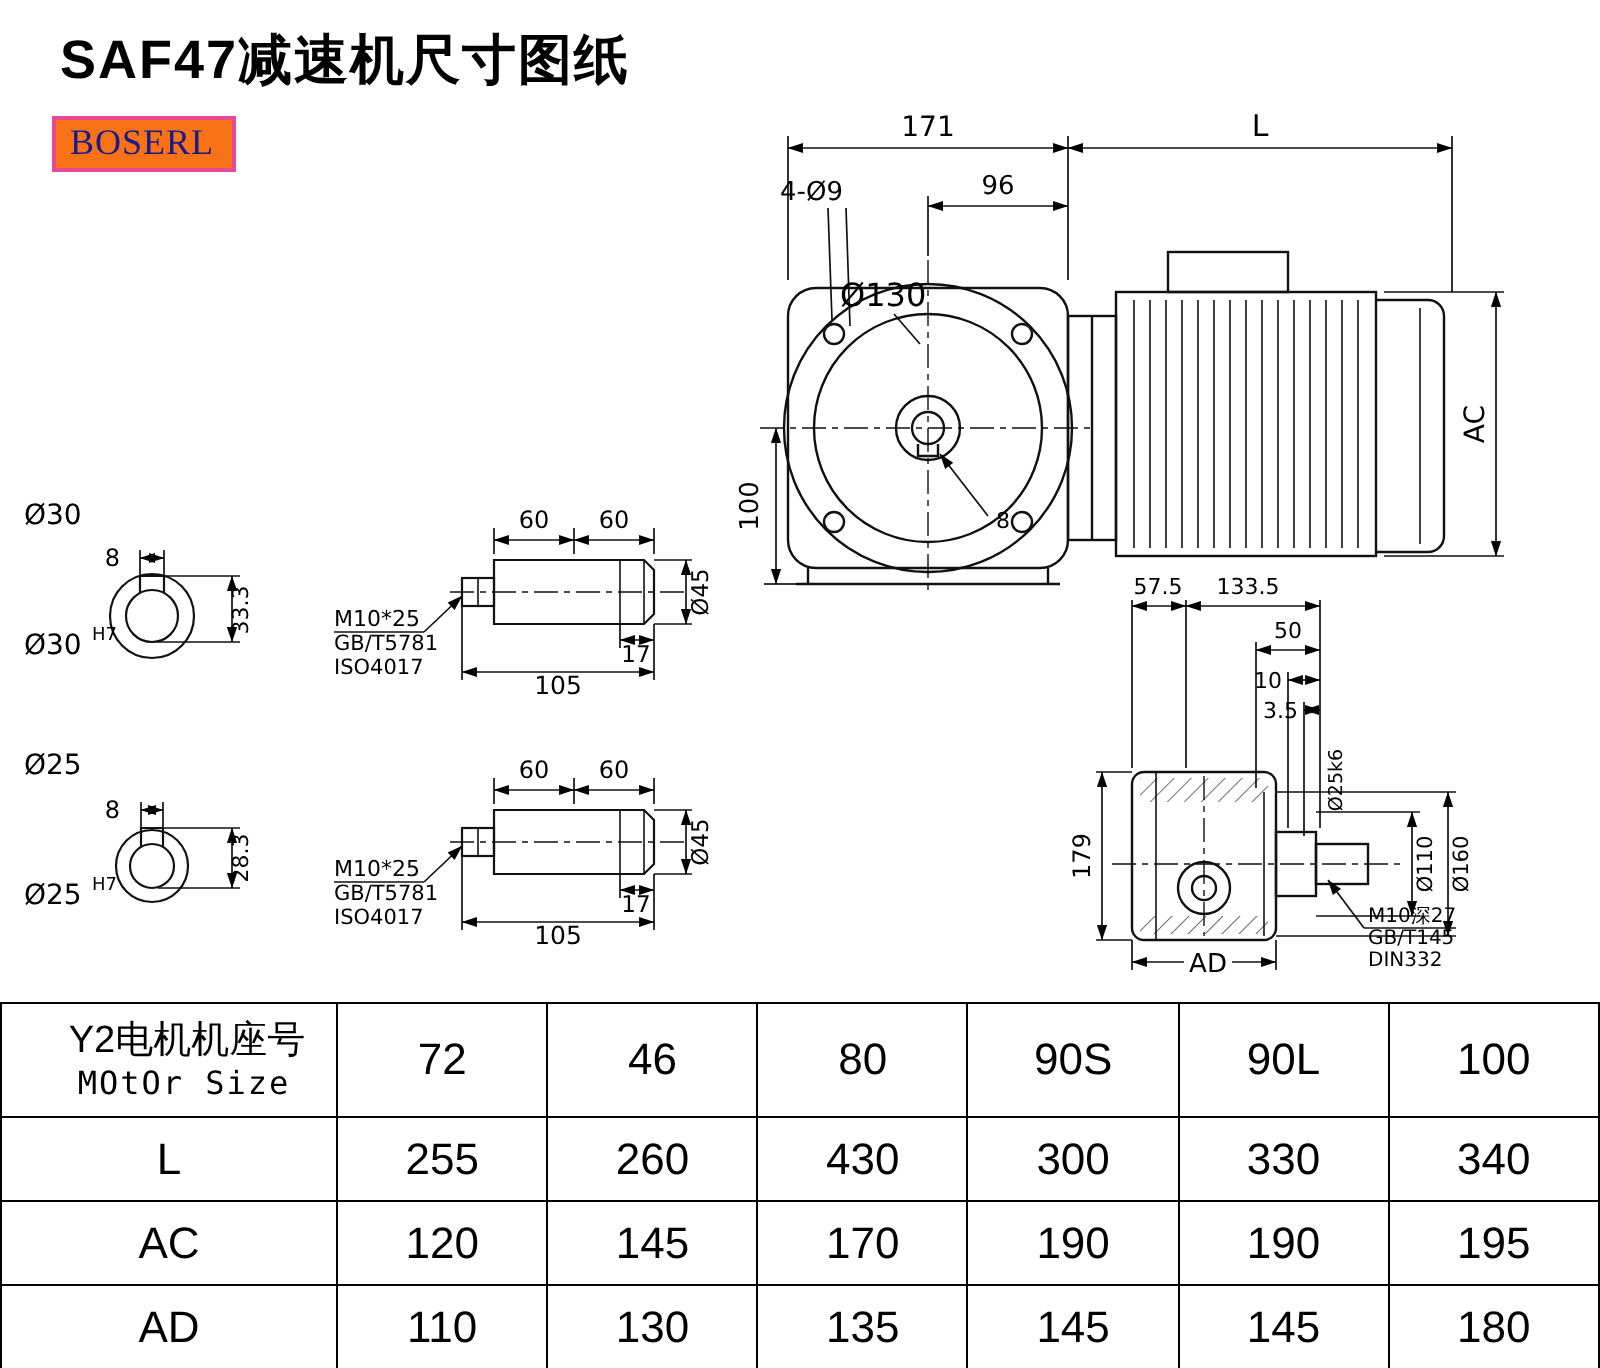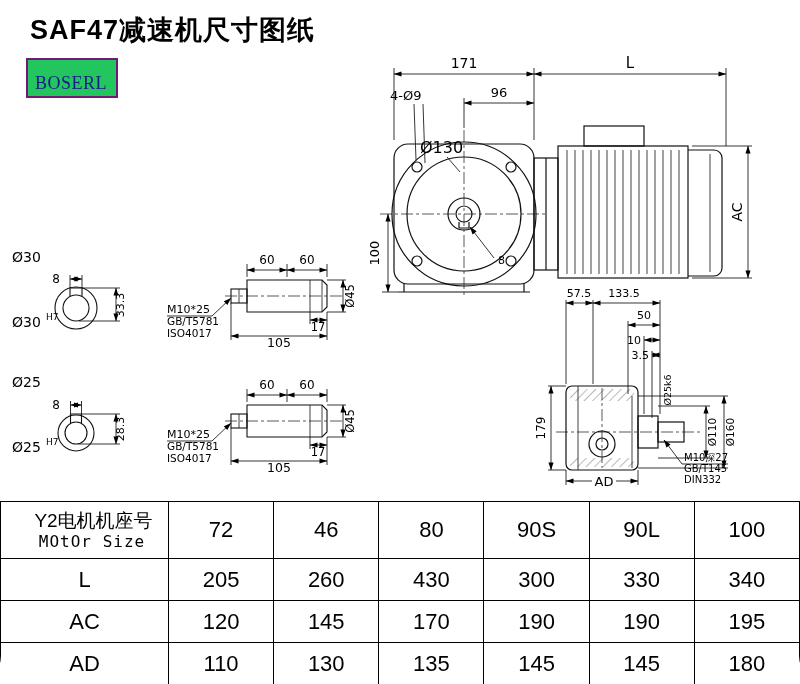--- a/index.html
+++ b/index.html
@@ -1,20 +1,20 @@
 <!DOCTYPE html>
 <html><head>
 <meta charset="utf-8">
 <style>
   * { margin:0; padding:0; box-sizing:border-box; }
   html,body { background:#fff; }
   body { width:800px; height:684px; font-family:"Liberation Sans","DejaVu Sans",sans-serif; }
-  .page { position:relative; width:800px; height:684px; background:#fff; overflow:hidden;border-radius:28px; }
+  .page { position:relative; width:800px; height:684px; background:#fff; overflow:hidden; }
   .title { position:absolute; left:30px; top:12px; font-size:27px; font-weight:bold; color:#000; letter-spacing:1px; }
-  .brand-box { position:absolute; left:26px; top:58px; border:2px solid #701a75; background:#22c55e; padding:13px 9px 2px 7px; }
+  .brand-box { position:absolute; left:26px; top:58px; border:2px solid #ec4899; background:#f97316; padding:1px 9px 2px 7px; }
   .brand-text { font-size:18px; color:#1a1a8c; font-family:"Liberation Serif","DejaVu Serif",serif; letter-spacing:.5px; }
   svg.drawing { position:absolute; left:0; top:0; }
   svg .t { font-family:"DejaVu Sans","Liberation Sans",sans-serif; fill:#000; }
   table.dims { position:absolute; left:0; top:501px; width:800px; height:183px; border-collapse:collapse; table-layout:fixed; background:#fff; }
   table.dims td { border:1.5px solid #000; text-align:center; vertical-align:middle; font-size:22px; color:#000; padding:0; }
   table.dims tr.hdr { height:57px; }
   table.dims tr { height:42px; }
   .hdr1 { font-size:19px; line-height:1.25;margin-left:18px; }
   .hdr2 { font-size:16px; font-family:"DejaVu Sans Mono","Liberation Mono",monospace; letter-spacing:1px;margin-left:15px; }
 </style>
@@ -277,21 +277,21 @@
       </td>
       <td>72</td>
       <td>46</td>
       <td>80</td>
       <td>90S</td>
       <td>90L</td>
       <td>100</td>
     </tr>
     <tr>
       <td>L</td>
-      <td>205</td>
+      <td>255</td>
       <td>260</td>
       <td>430</td>
       <td>300</td>
       <td>330</td>
       <td>340</td>
     </tr>
     <tr>
       <td>AC</td>
       <td>120</td>
       <td>145</td>

